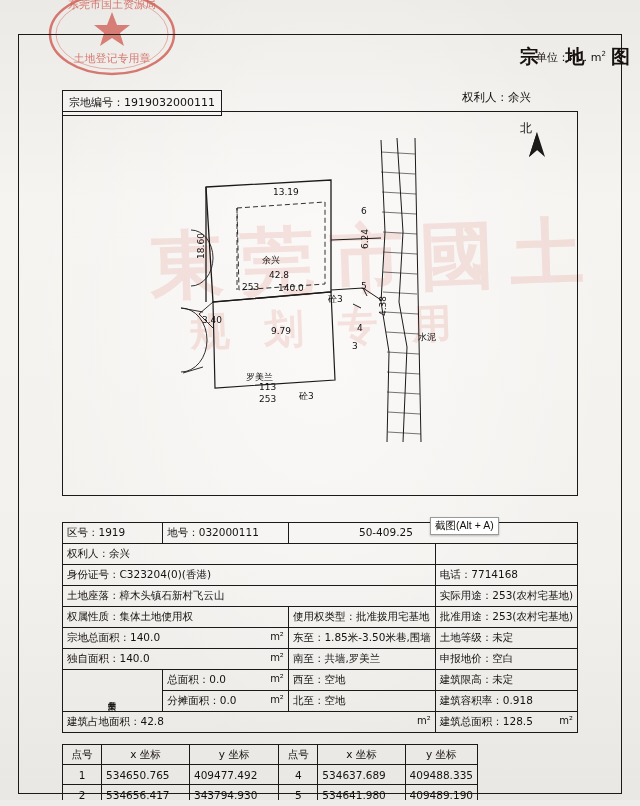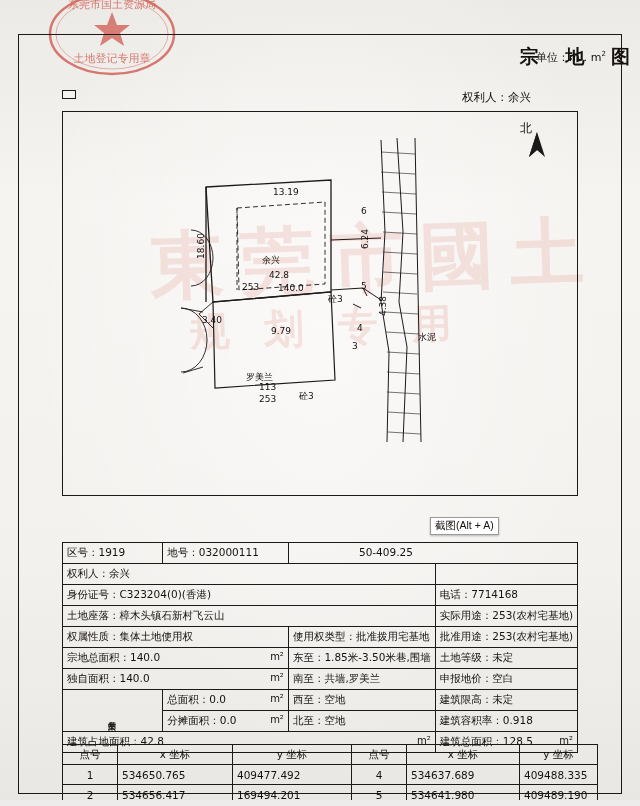--- a/index.html
+++ b/index.html
@@ -125,21 +125,20 @@
   }
 
   
   .form{
     position:absolute;
     left:62px;top:522px;
     width:516px;
     border-collapse:collapse;
     font-size:10.5px;
     font-family:"DejaVu Sans", sans-serif;
-    margin-top:20px;
   }
   .form td{
     border:1px solid #1c1a18;
     padding:2px 4px;
     height:16px;
     vertical-align:middle;
     white-space:nowrap;
   }
   .m2{font-size:10px;}
   .c{text-align:center;}
@@ -148,21 +147,21 @@
     text-orientation:upright;
     font-size:8.5px;
     line-height:10px;
     letter-spacing:0px;
   }
 
   
   .coord{
     position:absolute;
     left:62px;top:744px;
-    width:536px;
+    width:416px;
     border-collapse:collapse;
     font-size:10.5px;
     font-family:"DejaVu Sans", sans-serif;
   }
   .coord td,.coord th{
     border:1px solid #1c1a18;
     padding:2px 4px;
     height:15px;
     font-weight:normal;
     white-space:nowrap;
@@ -188,20 +187,23 @@
 
   <div class="watermark">東莞市國土</div>
   <div class="watermark2">规 划 专 用</div>
 
   <div class="frame"></div>
 
   <div class="title">宗 地 图</div>
   <div class="unit"><span>单位：m．m</span><sup>2</sup></div>
 
   <div class="hdr-left">
+    <div>
+      <span>宗地编号：</span><span>1919032000111</span>
+    </div>
   </div>
 
   <div class="hdr-right">
     <span>权利人：</span><span>余兴</span>
   </div>
 
   <div class="north-label">北</div>
 
   <div class="mapbox">
     <svg width="516" height="385" viewBox="0 0 516 385">
@@ -347,21 +349,21 @@
           <td class="c">1</td>
           <td>534650.765</td>
           <td>409477.492</td>
           <td class="c">4</td>
           <td>534637.689</td>
           <td>409488.335</td>
         </tr>
         <tr>
           <td class="c">2</td>
           <td>534656.417</td>
-          <td>169494.201</td>
+          <td>343794.930</td>
           <td class="c">5</td>
           <td>534641.980</td>
           <td>409489.190</td>
         </tr>
       </tbody>
   </table>
 
   <div class="clip-bottom"></div>
 </div>
 

